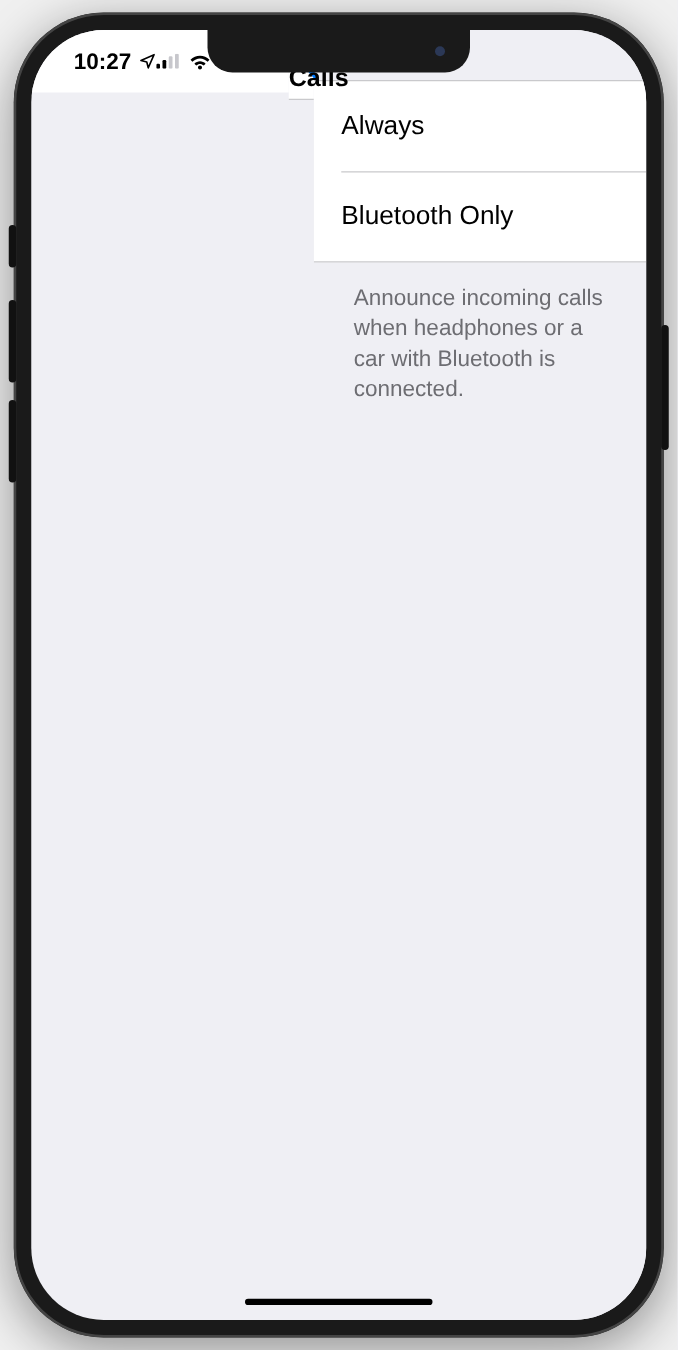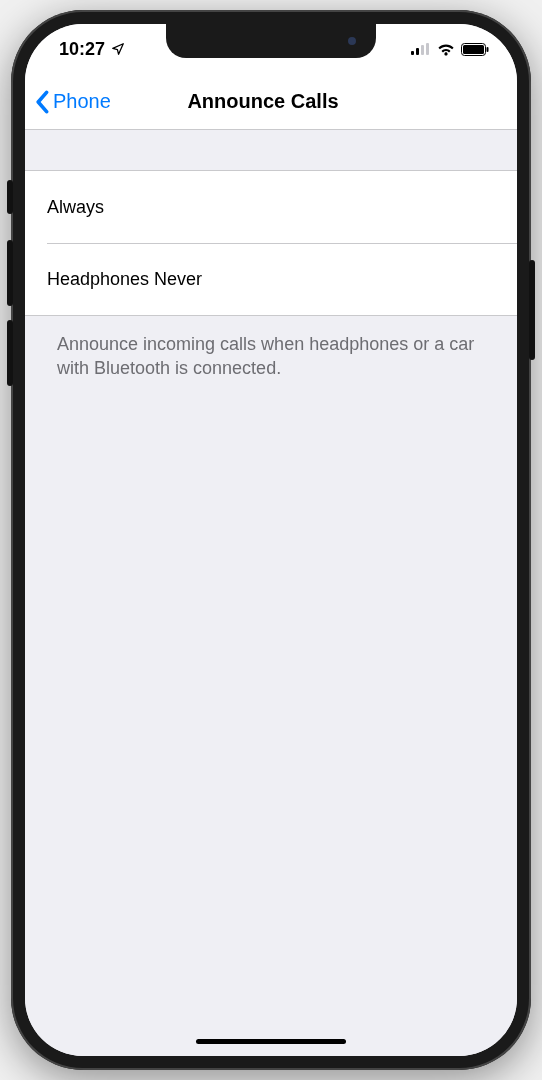--- a/index.html
+++ b/index.html
@@ -39,21 +39,20 @@
     .btn-power  { right: -4px; top: 250px; width: 6px; height: 100px; }
 
     .screen {
       width: 100%;
       height: 100%;
       background: #efeff4;
       border-radius: 58px;
       overflow: hidden;
       position: relative;
       display: flex;
-      flex-direction: column;
     }
     
     .notch {
       position: absolute;
       top: 0;
       left: 50%;
       transform: translateX(-50%);
       width: 210px;
       height: 34px;
       background: #1a1a1a;
@@ -138,21 +137,21 @@
       background: #fff;
       border-top: 1px solid #c9c9cc;
       border-bottom: 1px solid #c9c9cc;
     }
     .row {
       display: flex;
       align-items: center;
       justify-content: space-between;
       padding: 0 22px;
       height: 72px;
-      font-size: 18px;
+      font-size: 21px;
       color: #000;
       cursor: pointer;
       position: relative;
     }
     .row + .row::before {
       content: "";
       position: absolute;
       left: 22px; right: 0; top: 0;
       height: 1px;
       background: #c9c9cc;
@@ -230,21 +229,21 @@
     </div>
 
     <div class="content">
       <div class="spacer-top"></div>
 
       <div class="table-group">
         <div class="row">
           <span>Always</span>
         </div>
         <div class="row">
-          <span>Headphones Never</span>
+          <span>Bluetooth Only</span>
         </div>
       </div>
 
       <div class="footer-text">Announce incoming calls when headphones or a car with Bluetooth is connected.</div>
     </div>
 
     <div class="home-indicator"></div>
   </div>
 </div>
 

